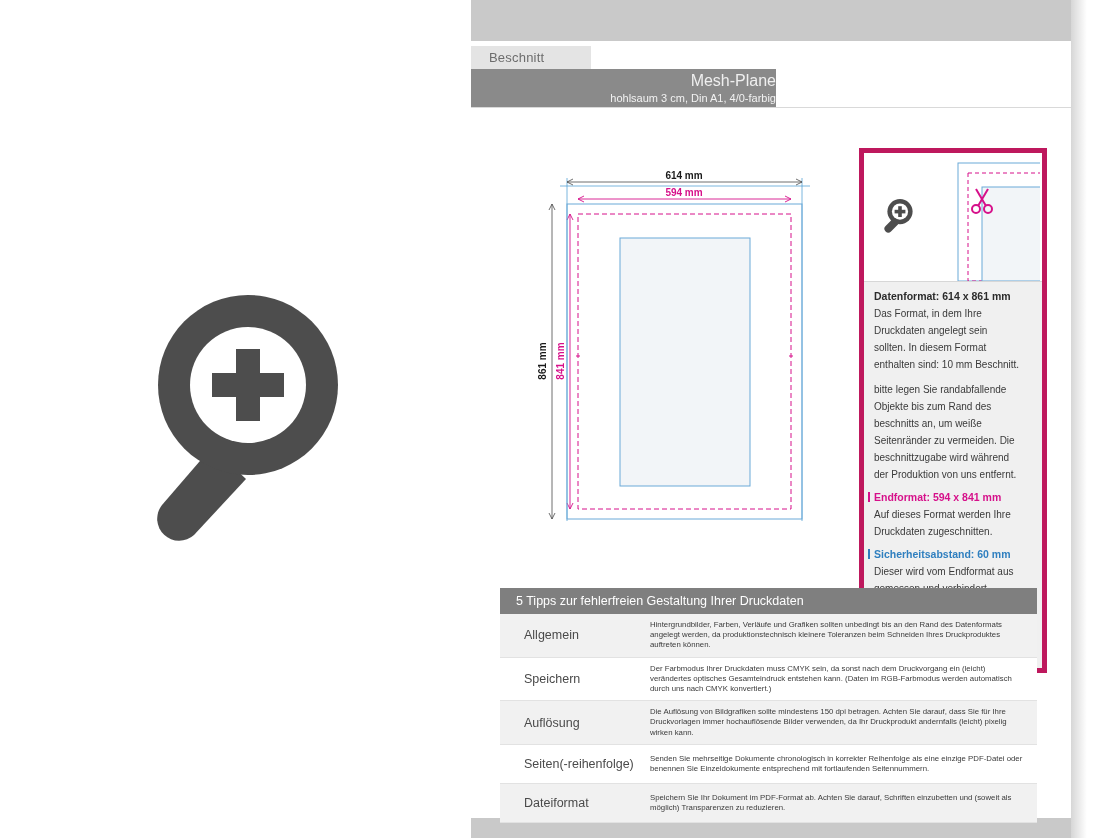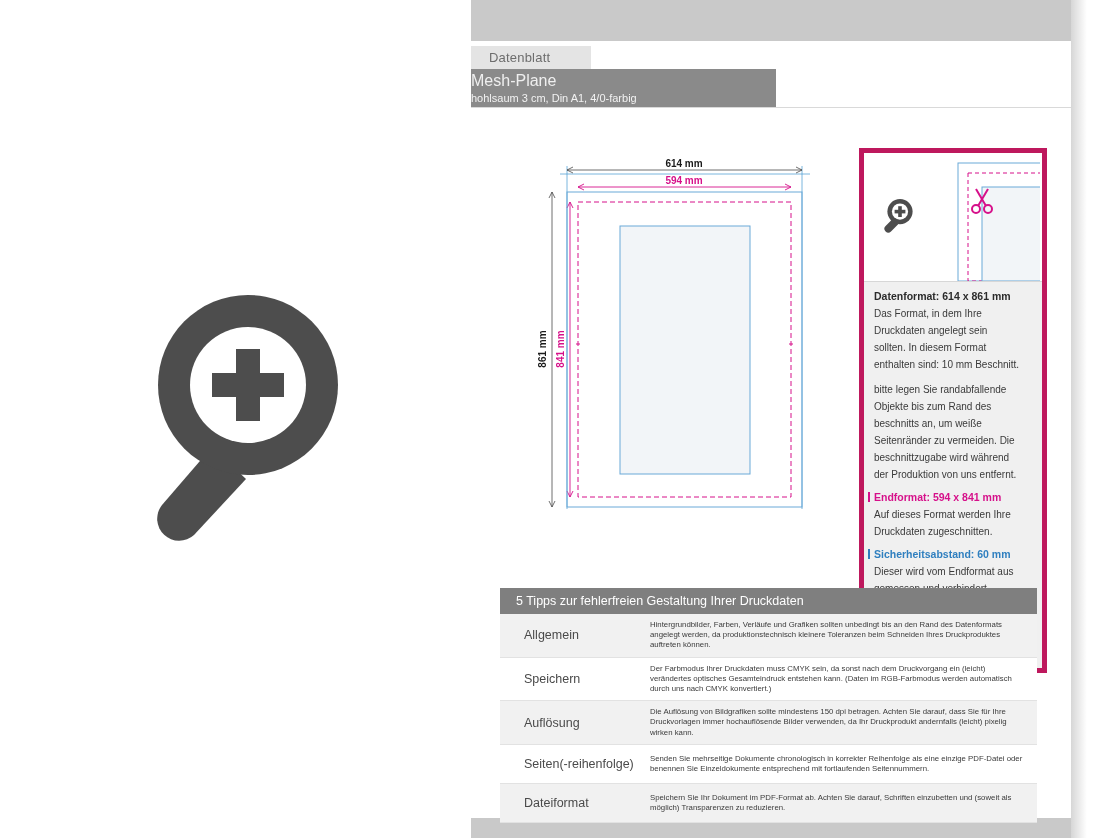--- a/index.html
+++ b/index.html
@@ -80,21 +80,21 @@
     letter-spacing: 0.2px;
   }
   .title-band {
     position: absolute;
     left: 471px;
     top: 69px;
     width: 305px;
     height: 38px;
     background: #8a8a8a;
     color: #ffffff;
-    text-align: left;
+    text-align: right;
   }
   .title-band .t1 {
     font-size: 16px;
     line-height: 20px;
     padding-top: 2px;
     color: #efefef;
   }
   .title-band .t2 {
     font-size: 11px;
     line-height: 14px;
@@ -106,21 +106,21 @@
     top: 107px;
     width: 600px;
     height: 1px;
     background: #d9d9d9;
   }
 
   
   .drawing {
     position: absolute;
     left: 500px;
-    top: 144px;
+    top: 156px;
     width: 340px;
     height: 395px;
   }
   .drawing svg { display: block; }
 
   
   .infopanel {
     position: absolute;
     left: 859px;
     top: 148px;
@@ -236,21 +236,21 @@
       </g>
     </svg>
   </div>
 
   <div class="sheet">
     <div class="sheet-topbar"></div>
     <div class="sheet-bottombar"></div>
   </div>
   <div class="shadow-right"></div>
 
-  <div class="tab-datenblatt">Datenblatt</div>
+  <div class="tab-datenblatt">Beschnitt</div>
   <div class="title-band">
     <div class="t1">Mesh-Plane</div>
     <div class="t2">hohlsaum 3 cm, Din A1, 4/0-farbig</div>
   </div>
   <div class="header-divider"></div>
 
   <div class="drawing">
     <svg width="340" height="395" viewBox="0 0 340 395" xmlns="http://www.w3.org/2000/svg">
 
       <g stroke="#59a3d6" stroke-width="0.8">

